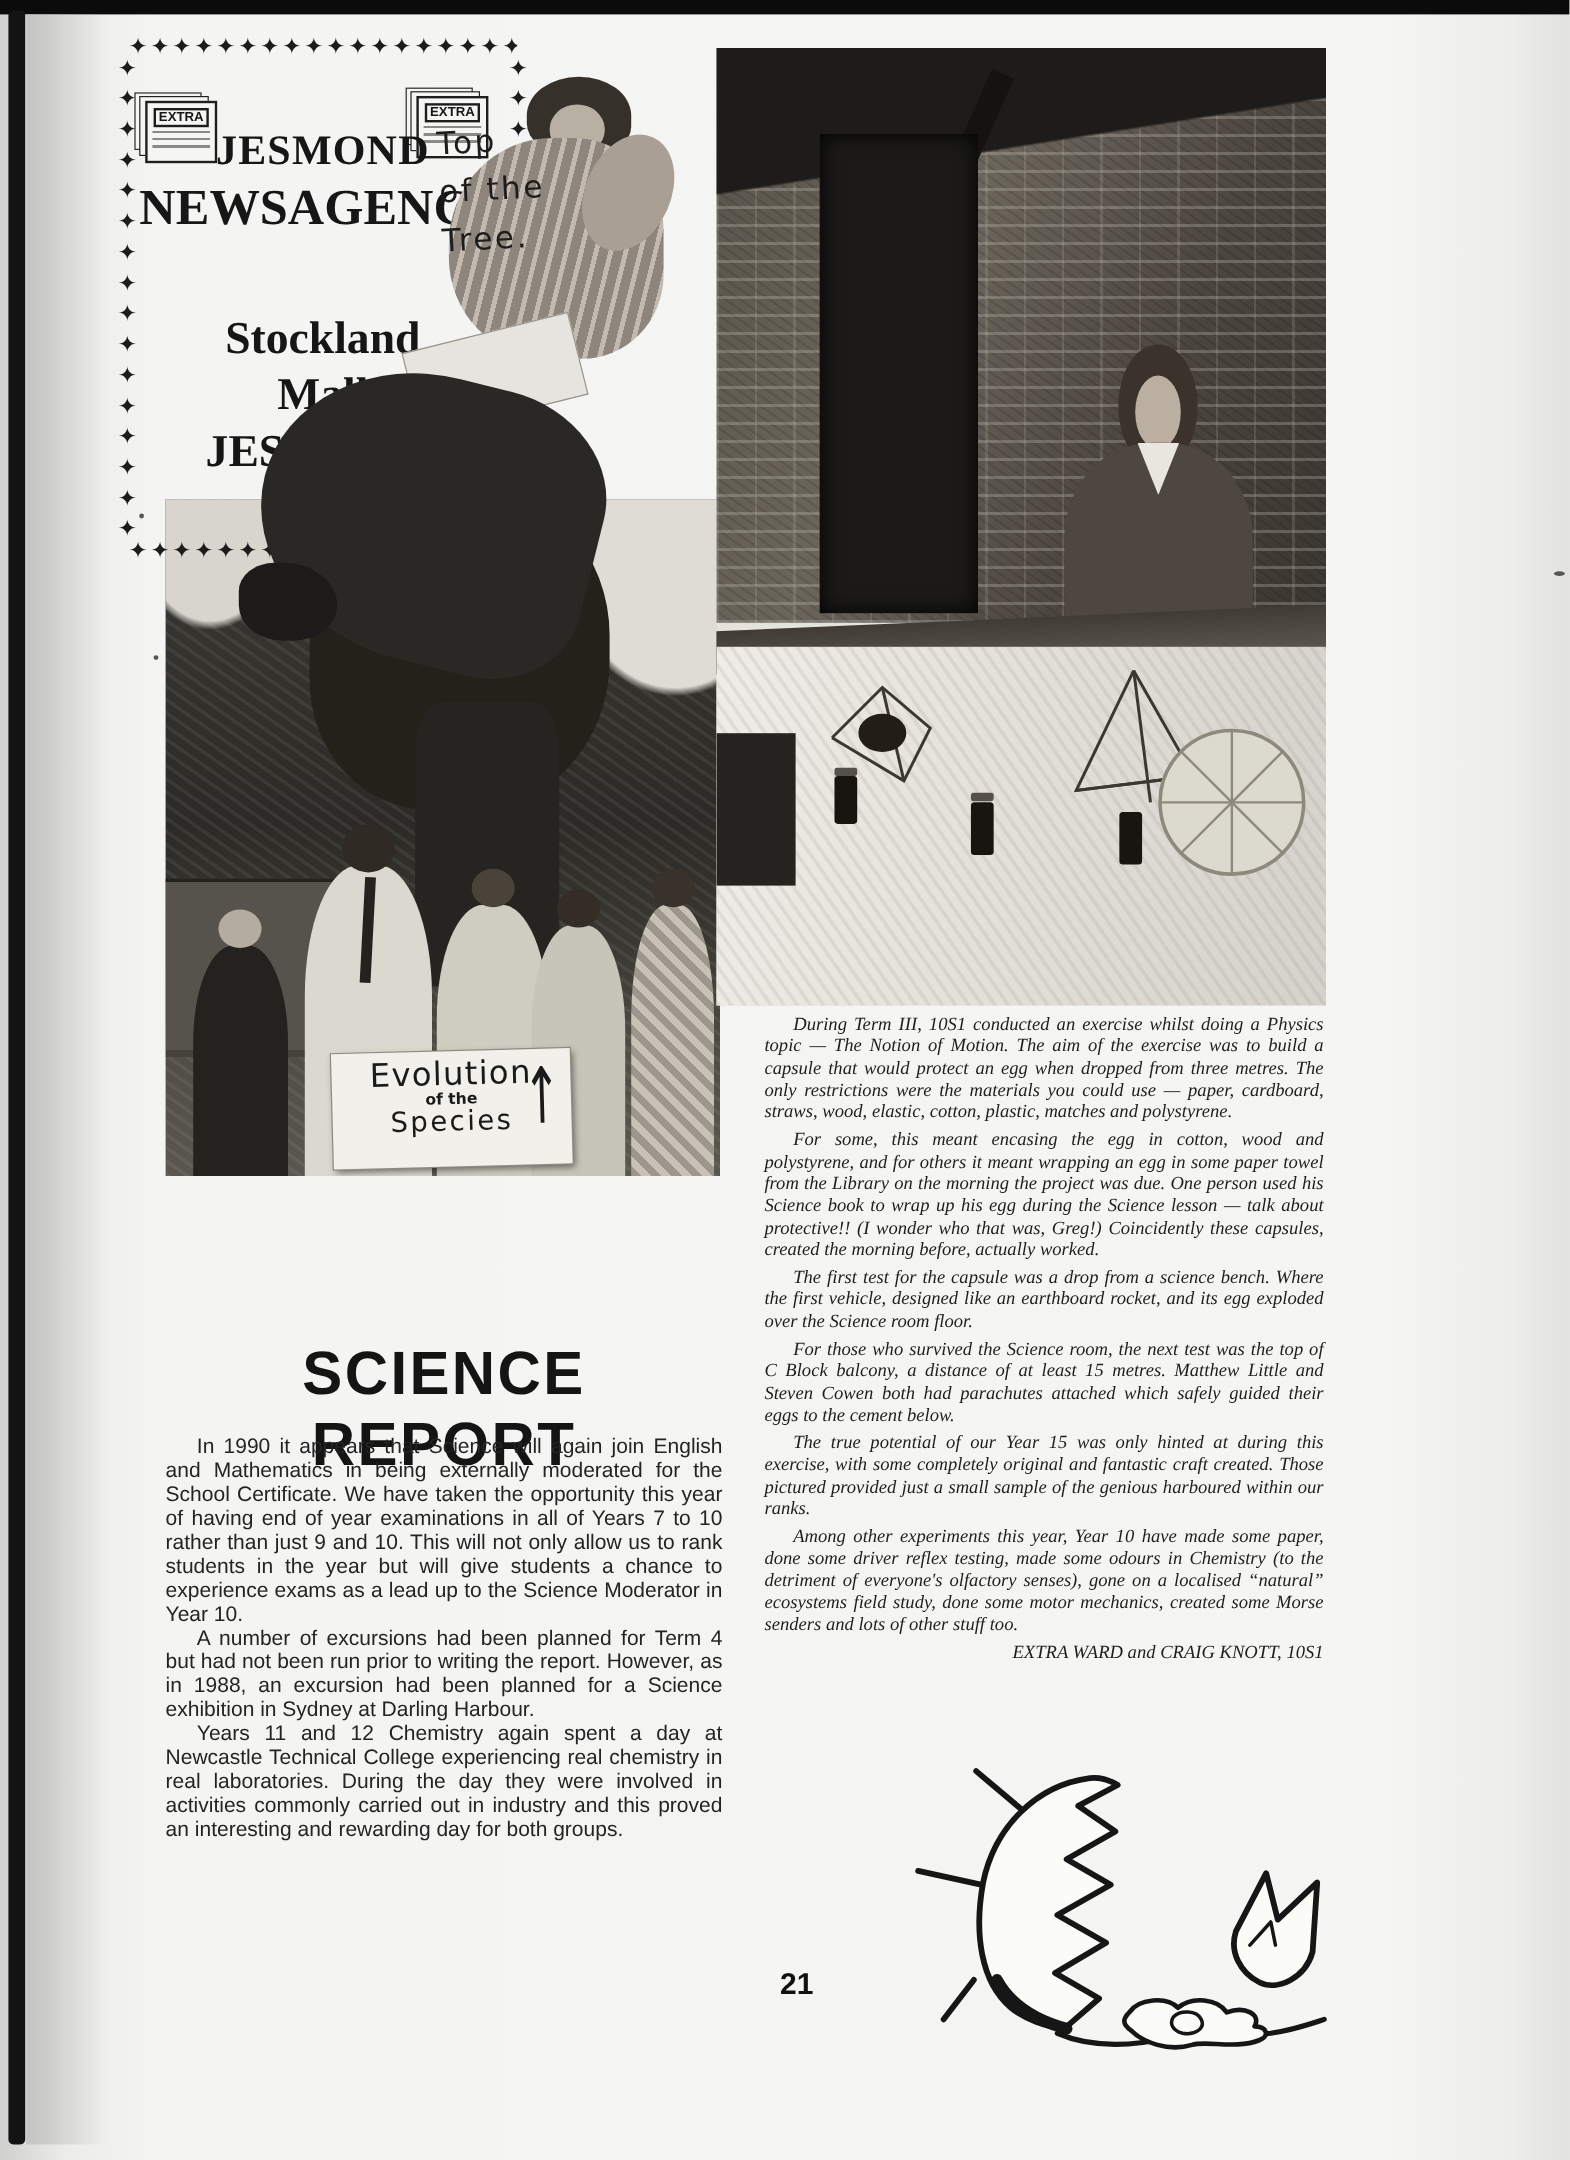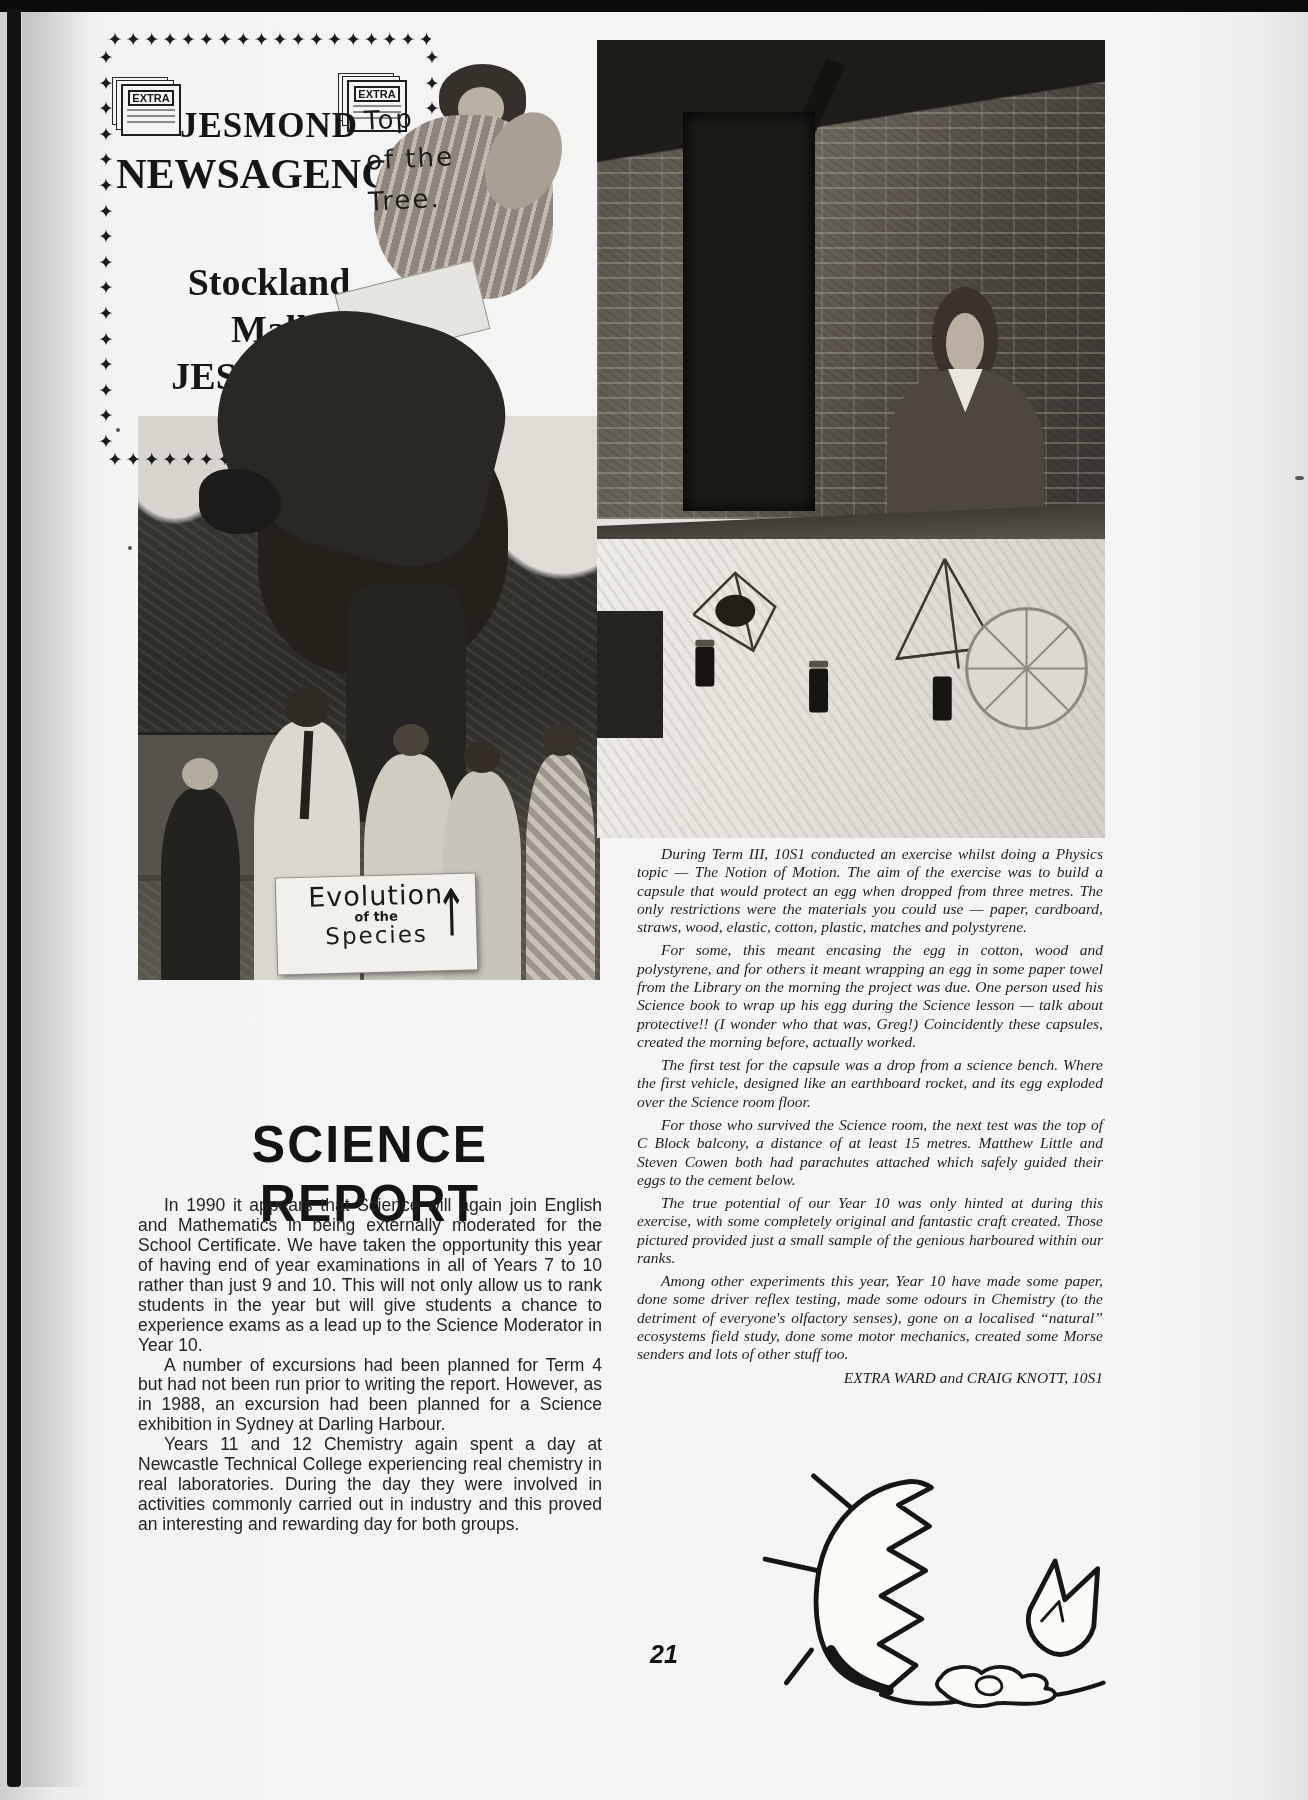--- a/index.html
+++ b/index.html
@@ -125,21 +125,21 @@
             font-family:"Liberation Sans",sans-serif;font-weight:700;font-size:50px;letter-spacing:2px;
             color:#141414;transform:scaleY(1.02);}
   .col-left{position:absolute;left:138px;top:1196px;width:464px;z-index:4;}
   .col-left p{margin:0;text-indent:26px;text-align:justify;color:#242424;
               font-family:"Liberation Sans",sans-serif;font-size:17.5px;line-height:1.14;}
   .col-right{position:absolute;left:632px;top:840px;width:476px;z-index:4;}
   .col-right p{margin:5px;text-indent:24px;text-align:justify;color:#1e1e1e;
                font-family:"Liberation Serif",serif;font-style:italic;font-size:15.5px;line-height:1.18;}
   .byline{text-align:right !important;text-indent:0 !important;margin-top:2px !important;}
   .pageno{position:absolute;left:650px;top:1640px;font-family:"Liberation Sans",sans-serif;
-          font-weight:bold;font-size:25px;color:#111;z-index:4;font-style:italic;}
+          font-weight:bold;font-size:25px;color:#111;z-index:4;}
 
   
   .egg-art{position:absolute;left:712px;top:1445px;width:404px;height:290px;z-index:4;}
 </style>
 </head>
 <body>
 
 <div id="page">
 
   <div class="scan-top"></div>
@@ -257,21 +257,21 @@
     <p>In 1990 it appears that Science will again join English and Mathematics in being externally moderated for the School Certificate. We have taken the opportunity this year of having end of year examinations in all of Years 7 to 10 rather than just 9 and 10. This will not only allow us to rank students in the year but will give students a chance to experience exams as a lead up to the Science Moderator in Year 10.</p>
     <p>A number of excursions had been planned for Term 4 but had not been run prior to writing the report. However, as in 1988, an excursion had been planned for a Science exhibition in Sydney at Darling Harbour.</p>
     <p>Years 11 and 12 Chemistry again spent a day at Newcastle Technical College experiencing real chemistry in real laboratories. During the day they were involved in activities commonly carried out in industry and this proved an interesting and rewarding day for both groups.</p>
   </div>
 
   <div class="col-right">
     <p>During Term III, 10S1 conducted an exercise whilst doing a Physics topic — The Notion of Motion. The aim of the exercise was to build a capsule that would protect an egg when dropped from three metres. The only restrictions were the materials you could use — paper, cardboard, straws, wood, elastic, cotton, plastic, matches and polystyrene.</p>
     <p>For some, this meant encasing the egg in cotton, wood and polystyrene, and for others it meant wrapping an egg in some paper towel from the Library on the morning the project was due. One person used his Science book to wrap up his egg during the Science lesson — talk about protective!! (I wonder who that was, Greg!) Coincidently these capsules, created the morning before, actually worked.</p>
     <p>The first test for the capsule was a drop from a science bench. Where the first vehicle, designed like an earthboard rocket, and its egg exploded over the Science room floor.</p>
     <p>For those who survived the Science room, the next test was the top of C Block balcony, a distance of at least 15 metres. Matthew Little and Steven Cowen both had parachutes attached which safely guided their eggs to the cement below.</p>
-    <p>The true potential of our Year 10 was only hinted at during this exercise, with some completely original and fantastic craft created. Those pictured provided just a small sample of the genious harboured within our ranks.</p>
+    <p>The true potential of our Year 15 was only hinted at during this exercise, with some completely original and fantastic craft created. Those pictured provided just a small sample of the genious harboured within our ranks.</p>
     <p>Among other experiments this year, Year 10 have made some paper, done some driver reflex testing, made some odours in Chemistry (to the detriment of everyone's olfactory senses), gone on a localised “natural” ecosystems field study, done some motor mechanics, created some Morse senders and lots of other stuff too.</p>
     <p class="byline">EXTRA WARD and CRAIG KNOTT, 10S1</p>
   </div>
 
   <div class="pageno">21</div>
 
   <svg class="egg-art" viewBox="0 0 404 300">
     <g stroke="#161616" fill="none" stroke-linecap="round" stroke-linejoin="round">
       <line x1="98" y1="32" x2="136" y2="64" stroke-width="5"></line>
       <line x1="48" y1="118" x2="112" y2="132" stroke-width="5"></line>

